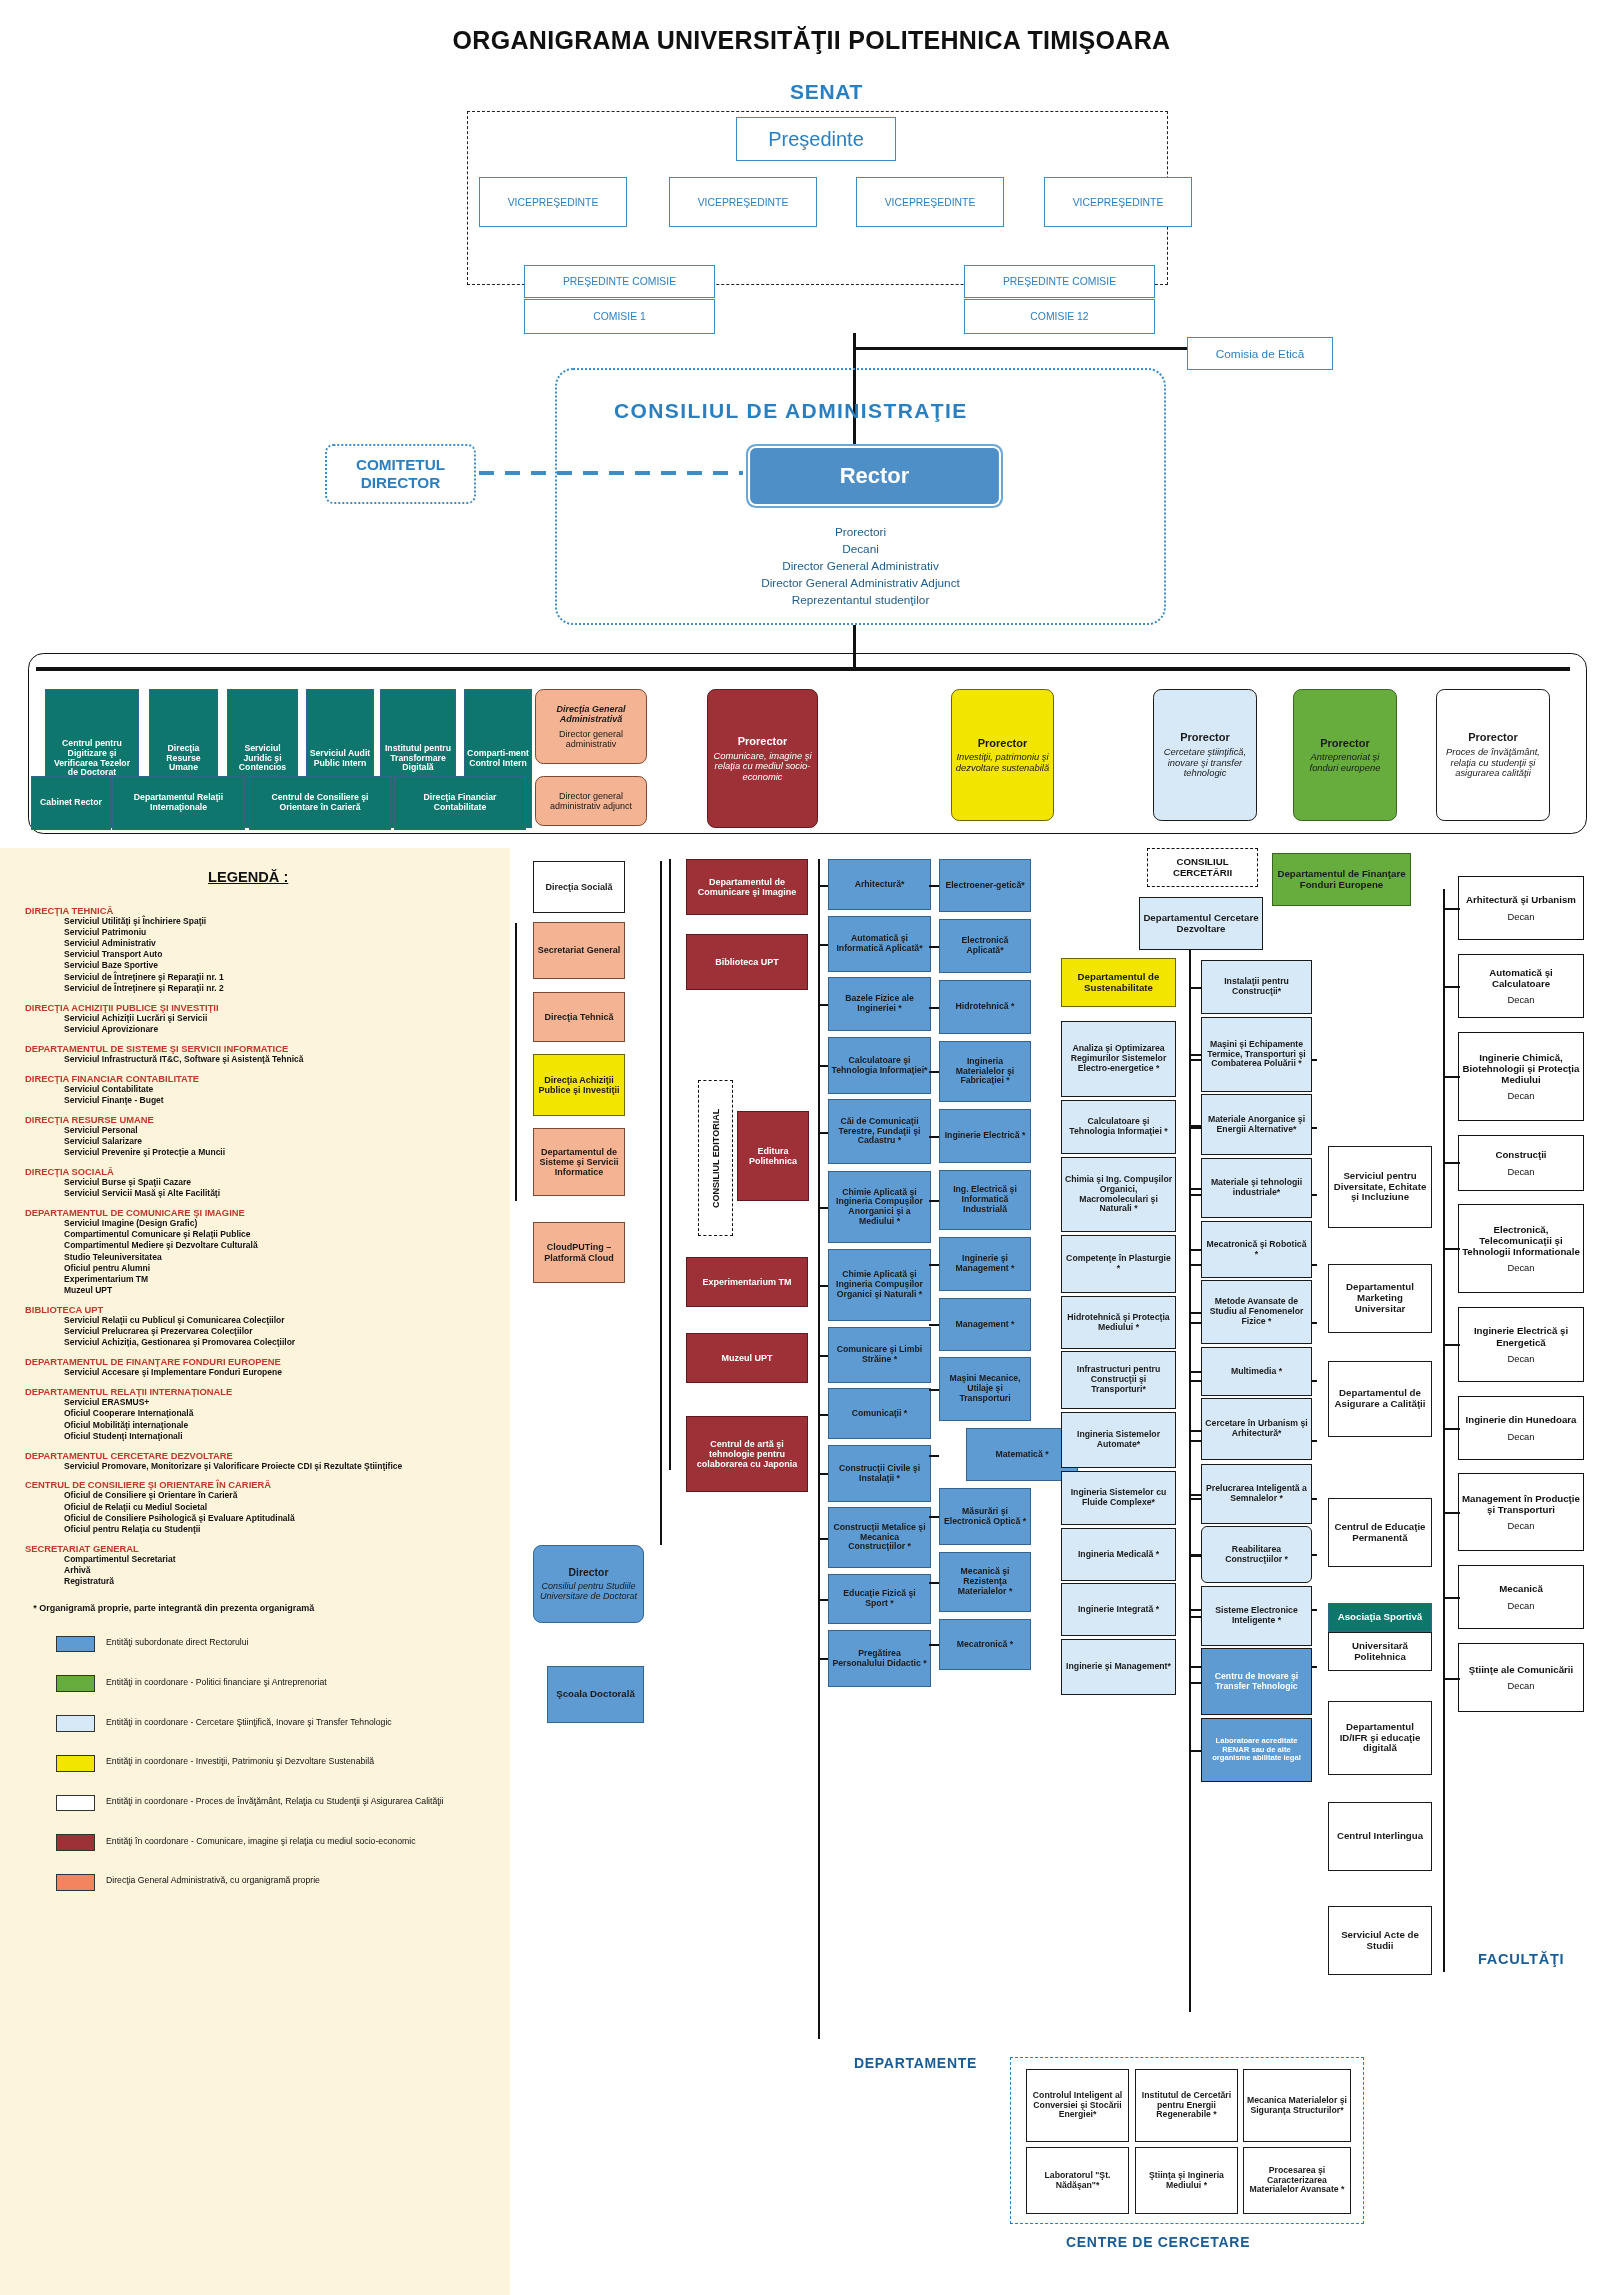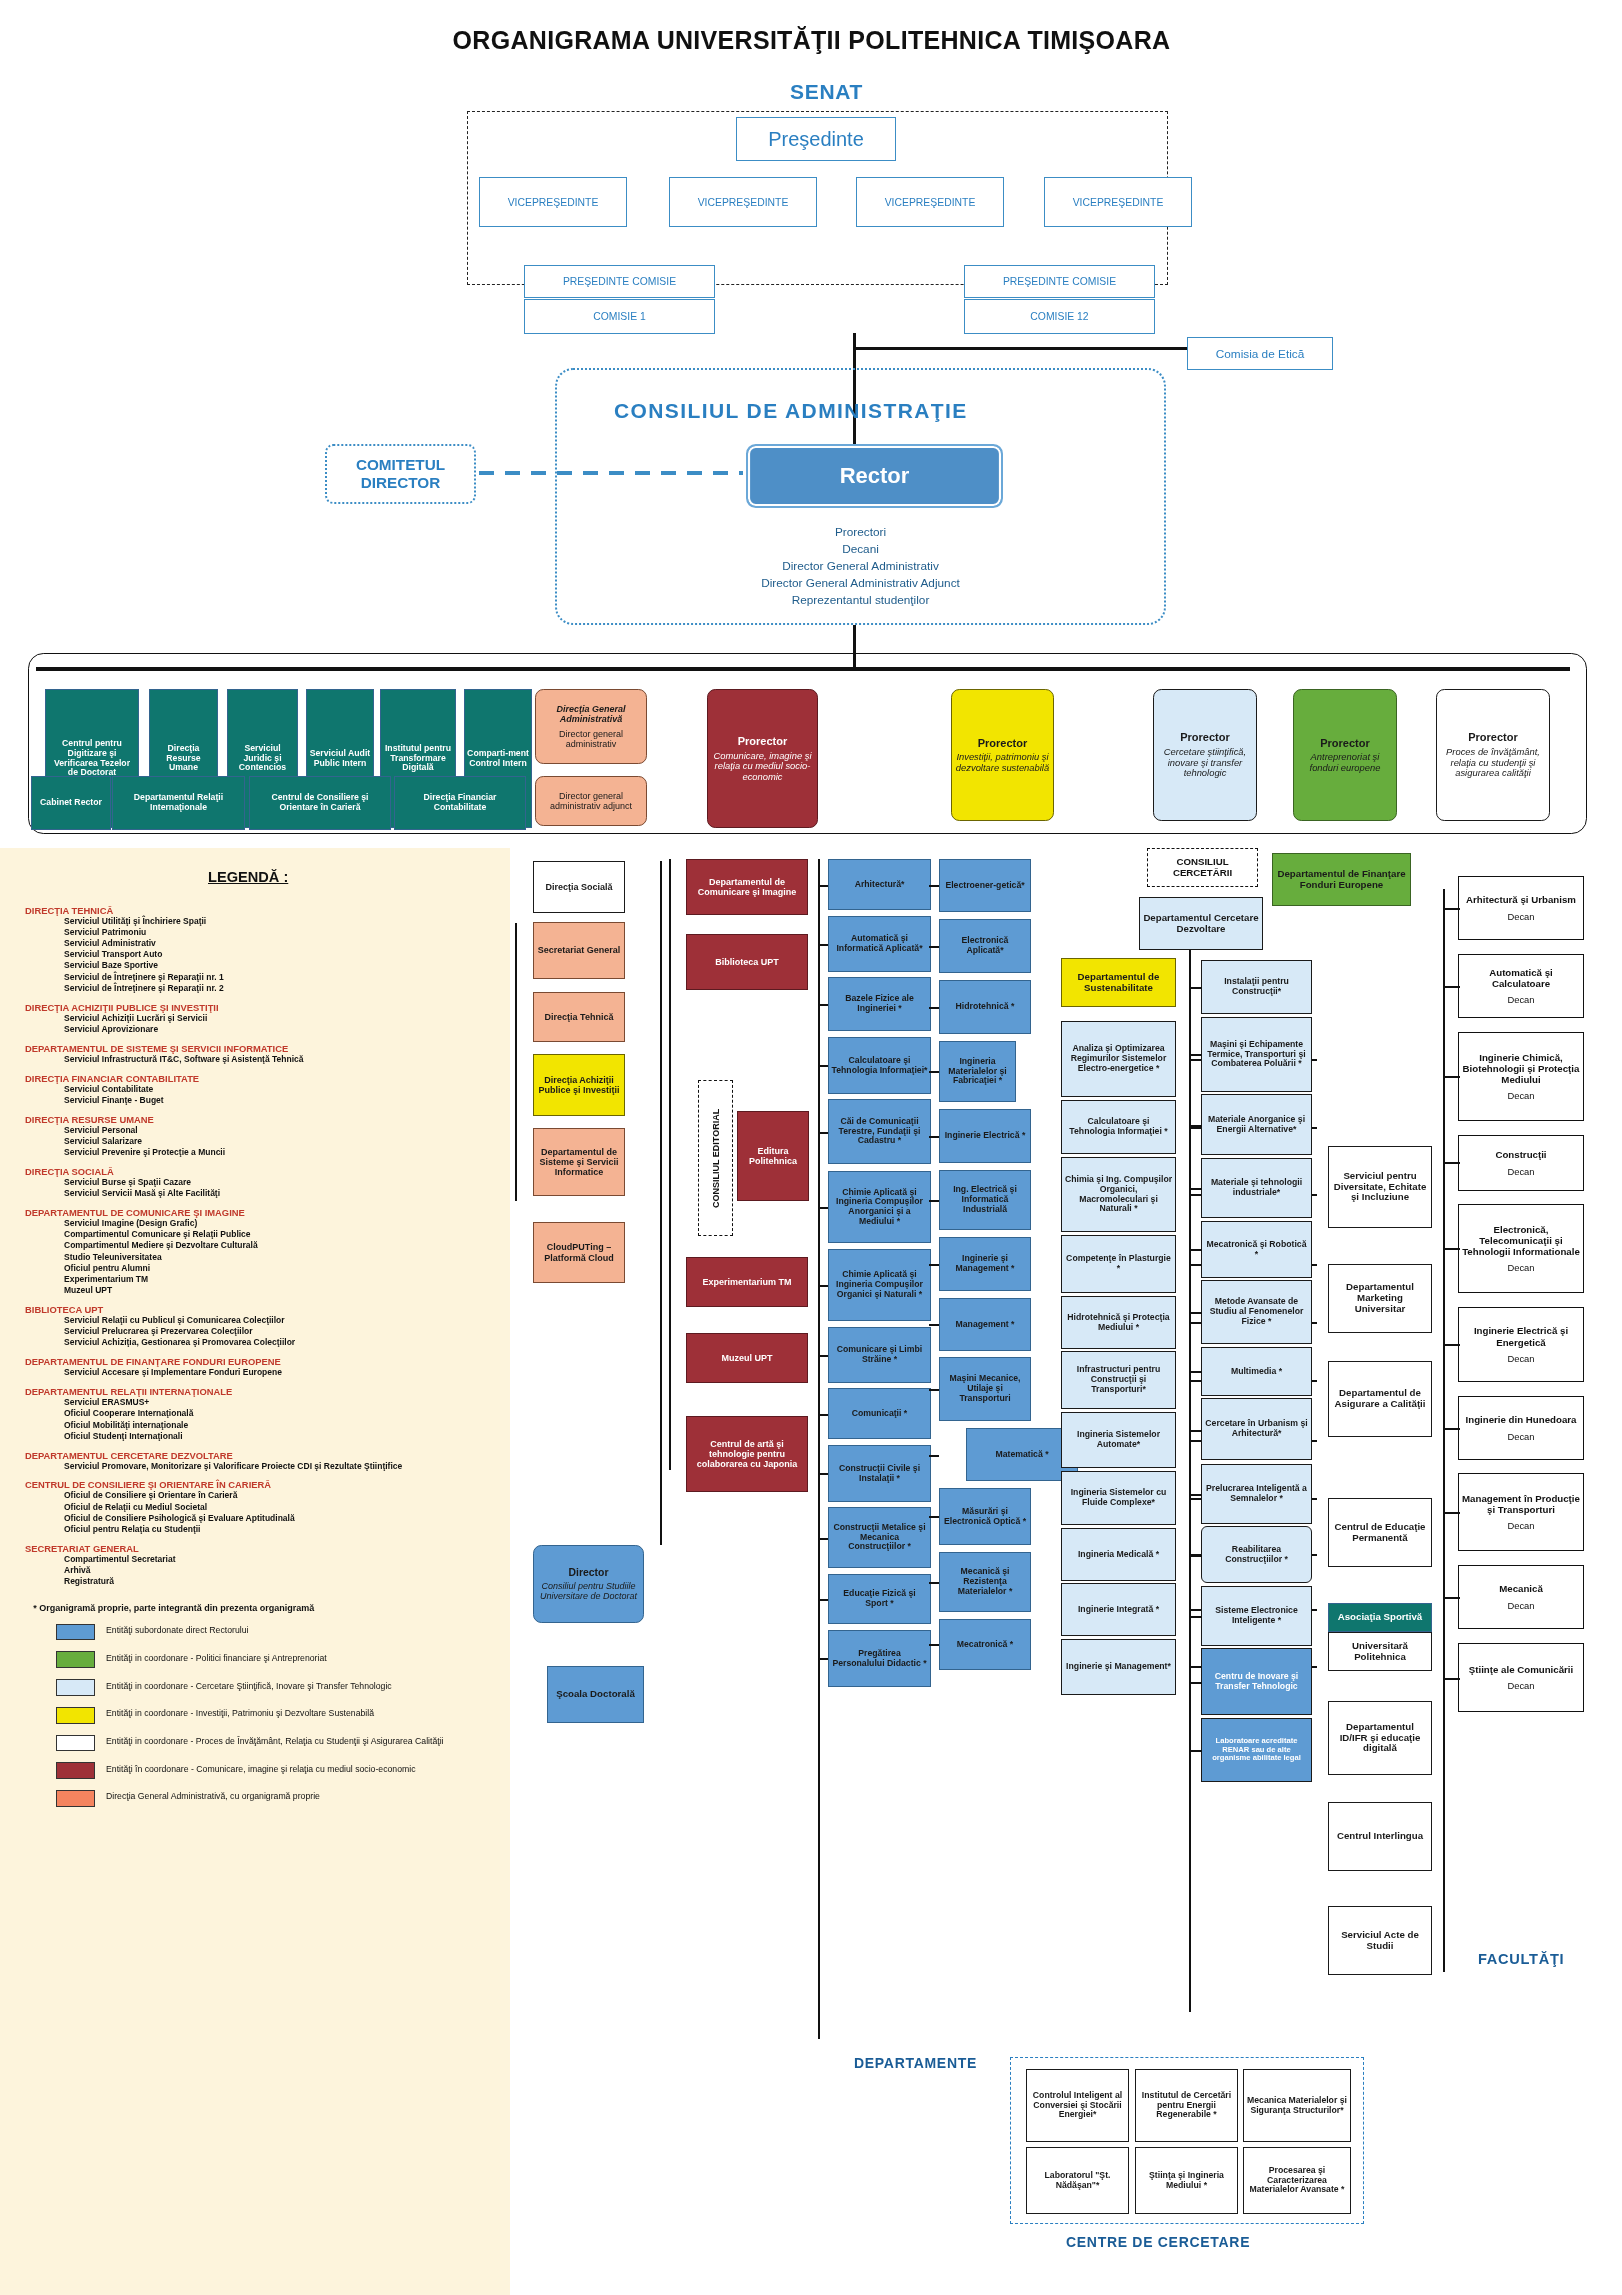--- a/index.html
+++ b/index.html
@@ -90,21 +90,21 @@
     position:absolute; background:#fdf4dc;
     left:0px; top:848px; width:510px; height:1447px;
   }
   #legend-title {
     position:absolute; left:208px; top:21px; font-size:14.6px; font-weight:bold;
     text-decoration:underline; color:#111;
   }
   .lg-head { color:#c0392b; font-weight:bold; font-size:9.4px; margin-top:7.6px; }
   .lg-item { color:#111; font-weight:bold; font-size:8.5px; margin-left:39px; line-height:1.32; }
   #legend-list { position:absolute; left:25px; top:49px; width:479px; }
-  .swatch-row { display:flex; align-items:flex-start; margin-top:11px; }
+  .swatch-row { display:flex; align-items:flex-start; margin-top:23px; }
   .swatch { width:39px; height:16.7px; flex:0 0 39px; margin-right:11px; margin-left:31px; }
   .swatch-txt { font-size:8.7px; color:#111; line-height:1.3; padding-top:1.4px; }
   
   .sec-label {
     position:absolute; color:#1a5c96; font-weight:bold; letter-spacing:0.7px;
   }
   
   .dashbox { position:absolute; border:1.4px dashed #111; background:transparent; }
   .dashbox-blue { position:absolute; border:1.4px dashed #2a7fc1; background:transparent; }
   .vert-label {
@@ -344,21 +344,21 @@
     <div class="box c-blue2" style="left: 828px; top: 1630px; width: 103px; height: 57px; font-size: 8.7px;">Pregătirea Personalului Didactic *</div>
     <div class="hline" style="left: 818px; top: 1658px; width: 9.7px; height: 1.7px;"></div>
   </div>
 <div id="dept-col-b">
     <div class="box c-blue2" style="left: 939px; top: 859px; width: 92px; height: 53px; font-size: 8.7px;">Electroener-getică*</div>
     <div class="hline" style="left: 929px; top: 885px; width: 9.7px; height: 1.7px;"></div>
     <div class="box c-blue2" style="left: 939px; top: 919px; width: 92px; height: 54px; font-size: 8.7px;">Electronică Aplicată*</div>
     <div class="hline" style="left: 929px; top: 946px; width: 9.7px; height: 1.7px;"></div>
     <div class="box c-blue2" style="left: 939px; top: 980px; width: 92px; height: 54px; font-size: 8.7px;">Hidrotehnică *</div>
     <div class="hline" style="left: 929px; top: 1007px; width: 9.7px; height: 1.7px;"></div>
-    <div class="box c-blue2" style="left: 939px; top: 1041px; width: 77px; height: 61px; font-size: 8.7px;">Ingineria Materialelor şi Fabricaţiei *</div>
+    <div class="box c-blue2" style="left: 939px; top: 1041px; width: 92px; height: 61px; font-size: 8.7px;">Ingineria Materialelor şi Fabricaţiei *</div>
     <div class="hline" style="left: 929px; top: 1071px; width: 9.7px; height: 1.7px;"></div>
     <div class="box c-blue2" style="left: 939px; top: 1109px; width: 92px; height: 54px; font-size: 8.7px;">Inginerie Electrică *</div>
     <div class="hline" style="left: 929px; top: 1136px; width: 9.7px; height: 1.7px;"></div>
     <div class="box c-blue2" style="left: 939px; top: 1170px; width: 92px; height: 60px; font-size: 8.7px;">Ing. Electrică şi Informatică Industrială</div>
     <div class="hline" style="left: 929px; top: 1200px; width: 9.7px; height: 1.7px;"></div>
     <div class="box c-blue2" style="left: 939px; top: 1237px; width: 92px; height: 54px; font-size: 8.7px;">Inginerie şi Management *</div>
     <div class="hline" style="left: 929px; top: 1264px; width: 9.7px; height: 1.7px;"></div>
     <div class="box c-blue2" style="left: 939px; top: 1298px; width: 92px; height: 53px; font-size: 8.7px;">Management *</div>
     <div class="hline" style="left: 929px; top: 1324px; width: 9.7px; height: 1.7px;"></div>
     <div class="box c-blue2" style="left: 939px; top: 1357px; width: 92px; height: 64px; font-size: 8.7px;">Maşini Mecanice, Utilaje şi Transporturi</div>

